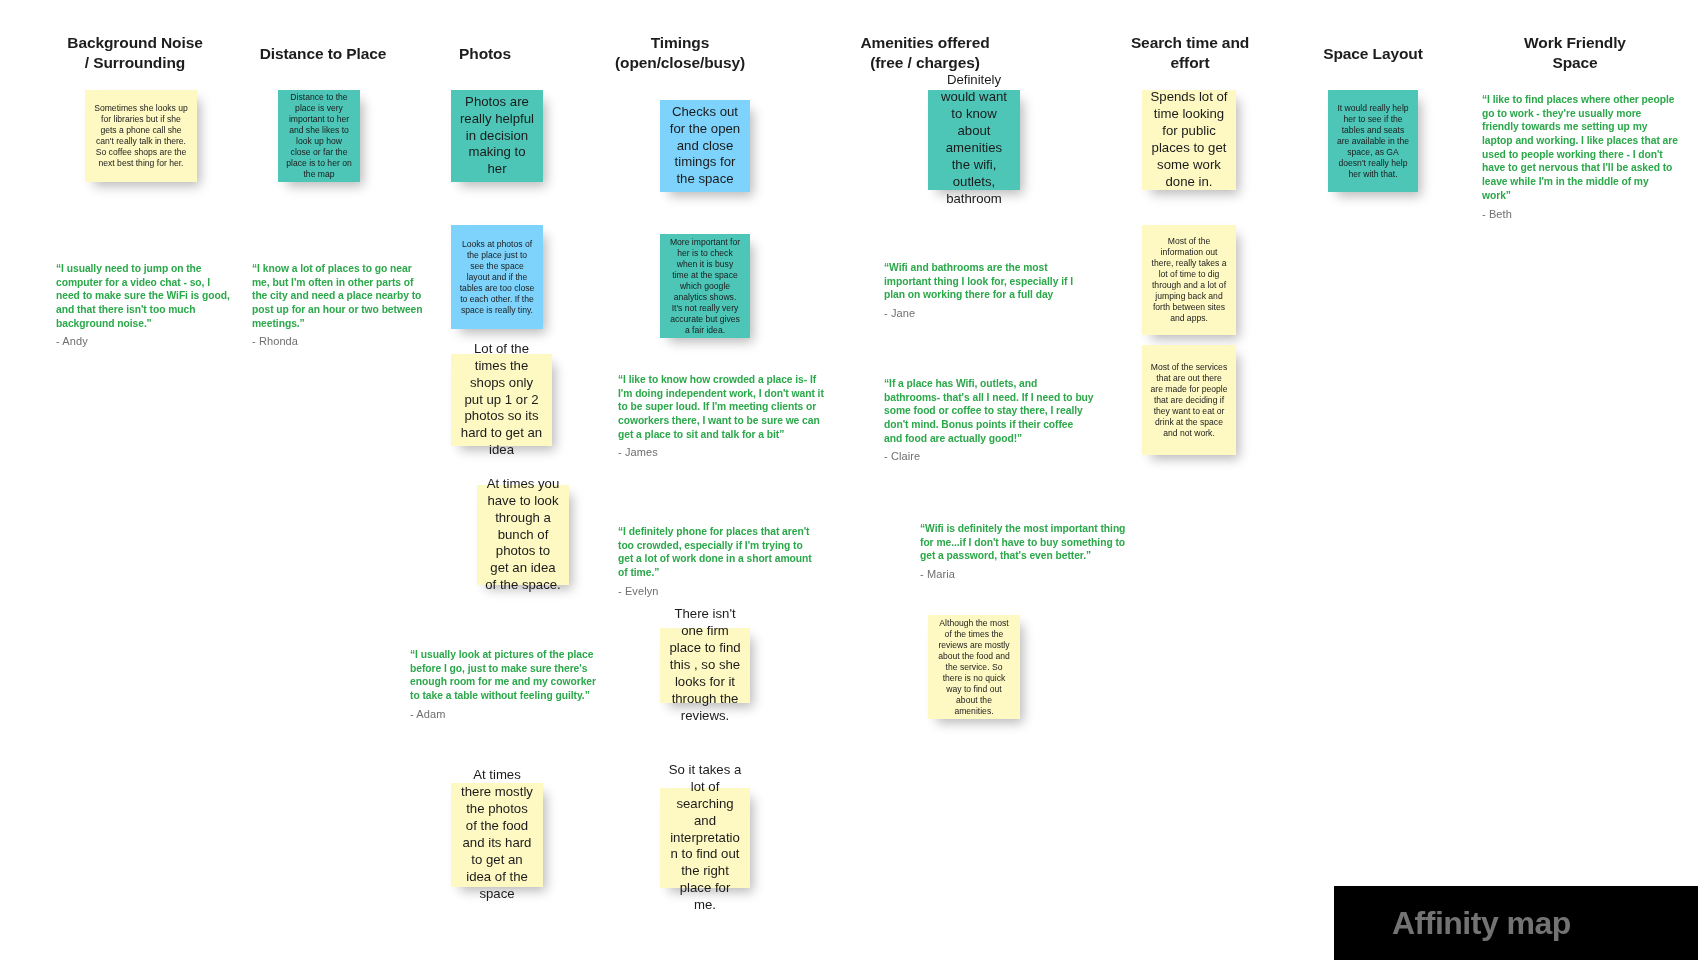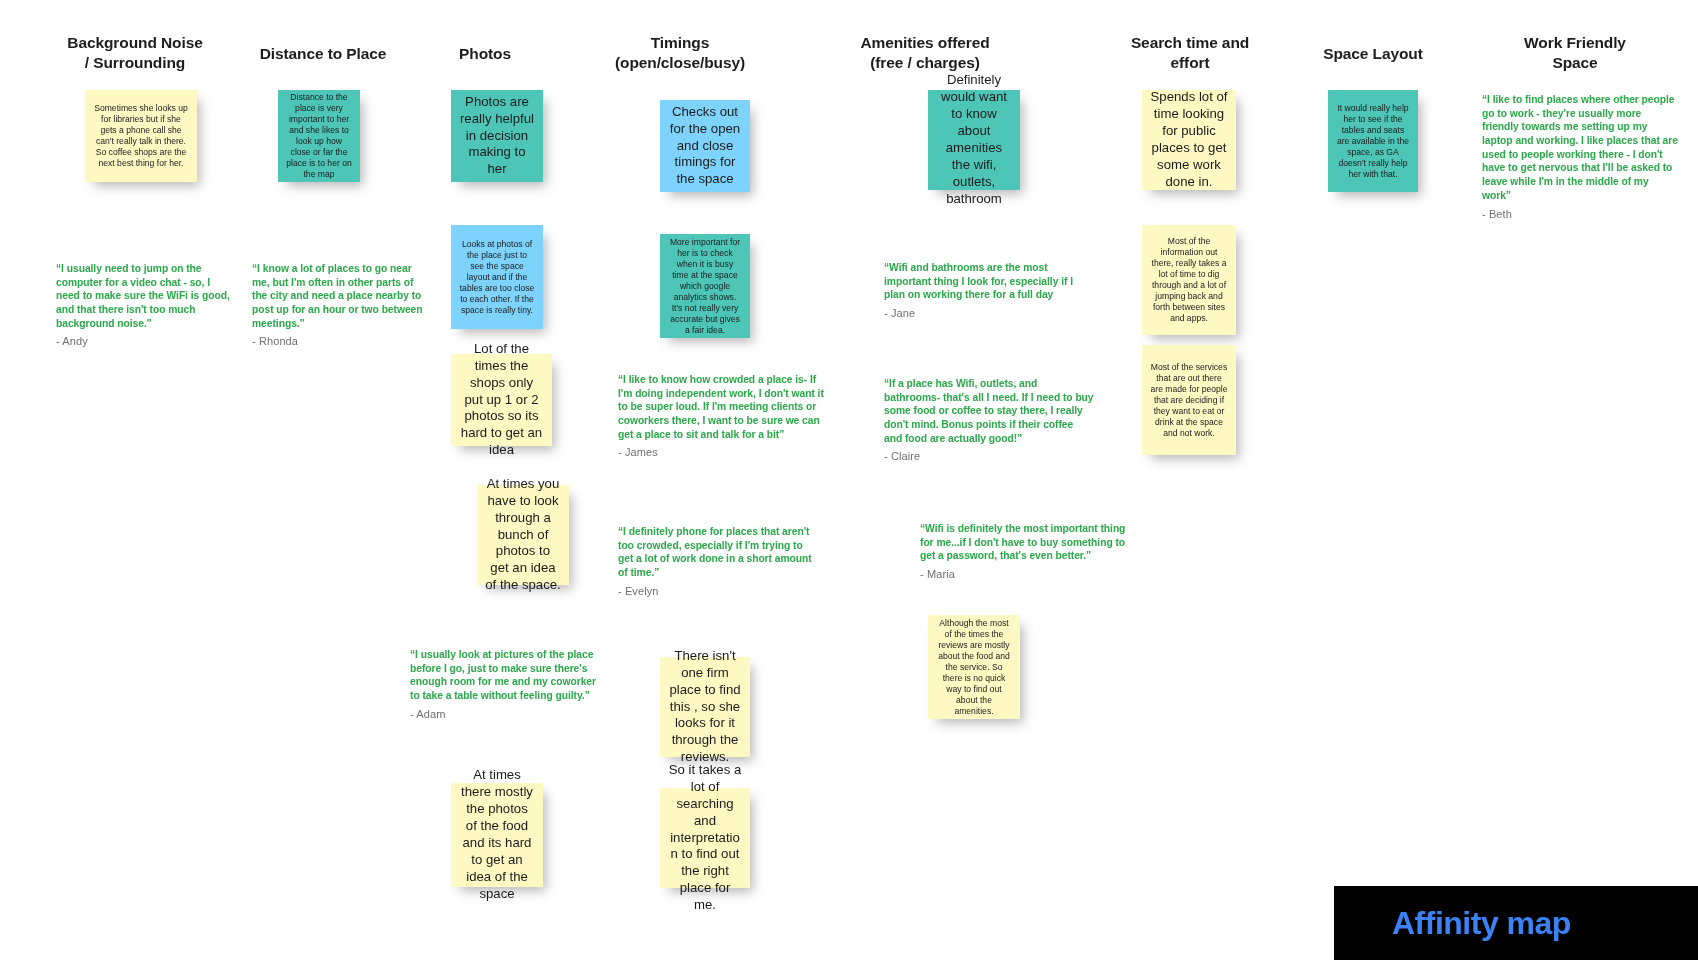--- a/index.html
+++ b/index.html
@@ -82,21 +82,21 @@
     right: 0;
     bottom: 0;
     width: 364px;
     height: 74px;
     background: #000000;
     display: flex;
     align-items: center;
     justify-content: flex-start;
   }
   #footer-banner .banner-text {
-    color: #3b82f6;
+    color: #737373;
     font-size: 32px;
     font-weight: bold;
     letter-spacing: -0.5px;
     margin-left: 58px;
   }
 </style>
 </head>
 <body>
 
 <div id="board">
@@ -144,21 +144,21 @@
       <div class="col-title" style="position: absolute; top: 33px; left: 0px; width: 240px;">
         <div>Timings</div>
         <div>(open/close/busy)</div>
       </div>
       <div class="note yellow big" style="left: 100px; top: 100px; width: 90px; height: 92px;">
         <span>Checks out for the open and close timings for the space</span>
       </div>
       <div class="note teal small" style="left: 100px; top: 234px; width: 90px; height: 104px;">
         <span>More important for her is to check when it is busy time at the space which google analytics shows. It's not really very accurate but gives a fair idea.</span>
       </div>
-      <div class="note pink big" style="left: 100px; top: 657px; width: 90px; height: 100px;">
+      <div class="note pink big" style="left: 100px; top: 628px; width: 90px; height: 75px;">
         <span>There isn't one firm place to find this , so she looks for it through the reviews.</span>
       </div>
       <div class="note pink big" style="left: 100px; top: 788px; width: 90px; height: 100px;">
         <span>So it takes a lot of searching and interpretation to find out the right place for me.</span>
       </div>
       <div class="quote" style="left: 58px; top: 373px; width: 210px;"><span>“I like to know how crowded a place is- If I'm doing independent work, I don't want it to be super loud. If I'm meeting clients or coworkers there, I want to be sure we can get a place to sit and talk for a bit”</span><span class="author">- James</span></div>
       <div class="quote" style="left: 58px; top: 525px; width: 200px;"><span>“I definitely phone for places that aren't too crowded, especially if I'm trying to get a lot of work done in a short amount of time.”</span><span class="author">- Evelyn</span></div>
     </div>
     <div class="column" style="left: 810px; width: 230px;">
       <div class="col-title" style="position: absolute; top: 33px; left: 0px; width: 230px;">

